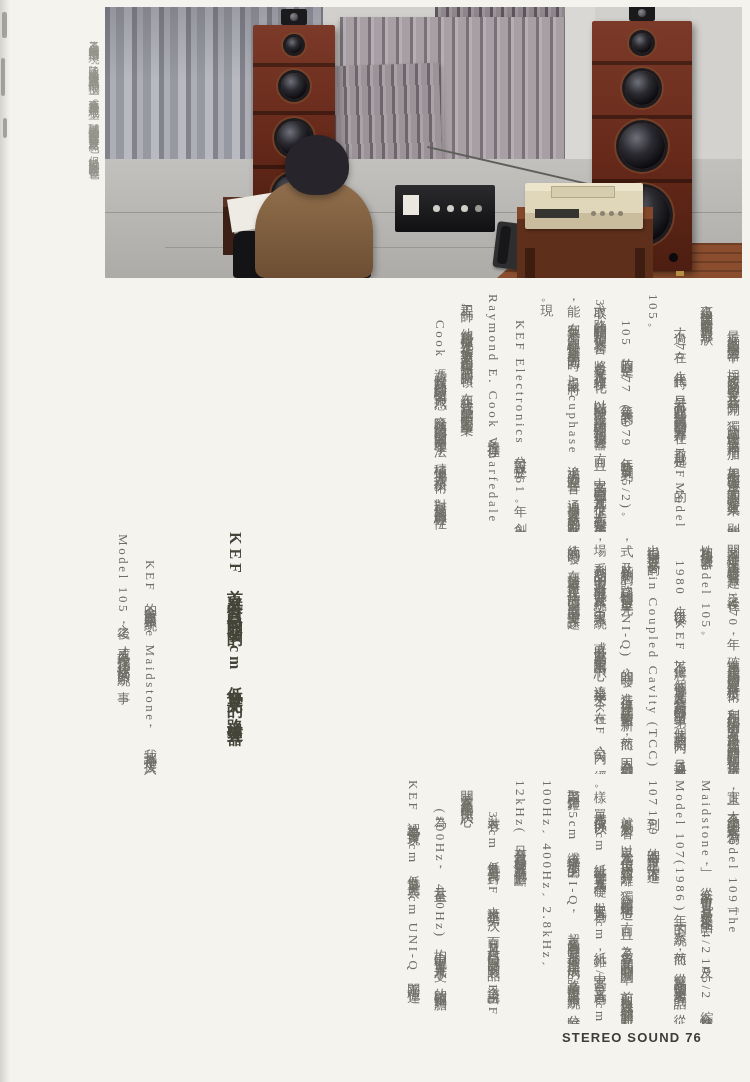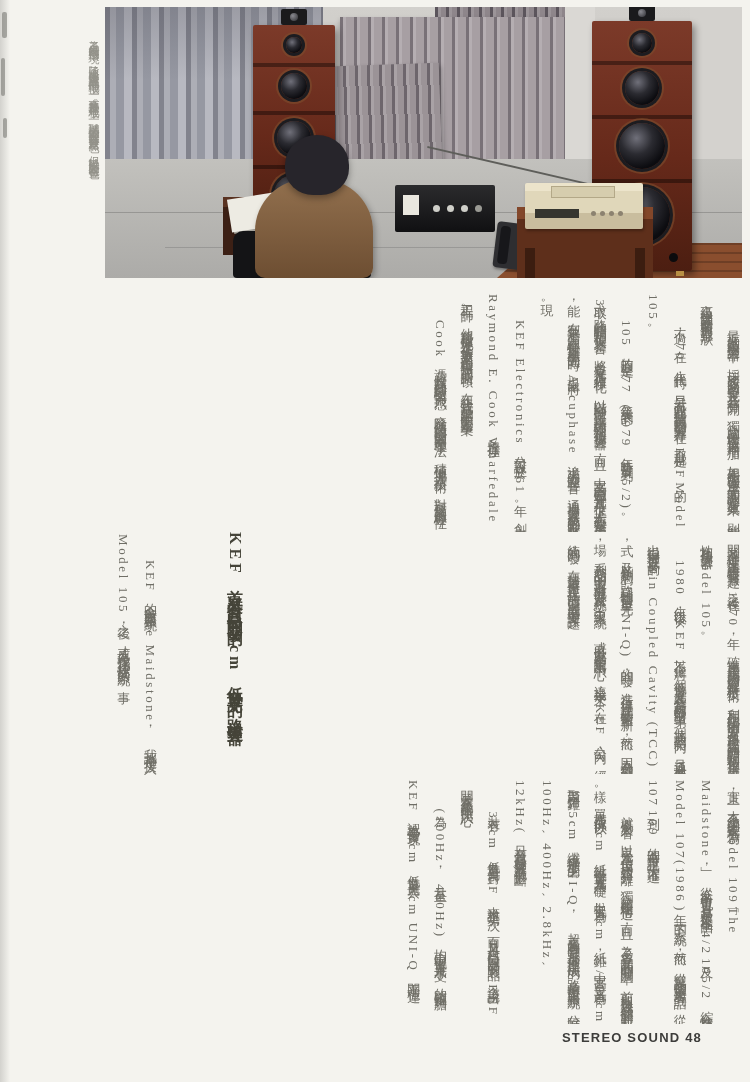--- a/index.html
+++ b/index.html
@@ -217,16 +217,16 @@
     <p>KEF的全新旗艦系統The Maidstone，我認為是接入Model 105之後，才成為現代化傳統性的系統。事</p>
   </div>
 
   <div class="vcol band3">
     <p class="cont">實上，本系統的正式名稱為Model 109「The Maidstone」，從命名中也可看見是被定位在由104/2及105/2綜合性發展的製品Model 107(1986年)的下一系統。然而，從製品的價格來看的話，從107到109的進步可說是一大躍進。</p>
     <p>就概念來看，以單元為單位採用音箱分離、獨立的模組構造。而且，為了各單元間的時間調準，前面板製成緩傾斜的新式樣。單元構成係以38cm紙錐低音單元為基礎，中低音為25cm紙錐，中高音/高音為16cm聚丙烯錐/2.5cm纖維半球型的UNI-Q，超高音為陶瓷系反半球型構成的5路豪華型旗艦系統。分隔頻率為100Hz、400Hz、2.8kHz、12kHz(只有超高音揚聲器為低遮斷)。</p>
     <p>裝有38cm低音單元對KEF來說是第一次。而且又是自己公司開發的製品，遂說出KEF對於開發本系統的無比決心。</p>
     <p>為(100Hz，甚至400Hz)均由中低音單元承受，的確很夠膽。KEF認為要實現38cm低音單元與16cm UNI-Q間平穩連</p>
   </div>
 
-  <div class="pageno">STEREO SOUND 48</div>
+  <div class="pageno">STEREO SOUND 76</div>
   <div class="watermark">hifi168.com</div>
 
 </div>
 
 </body></html>

